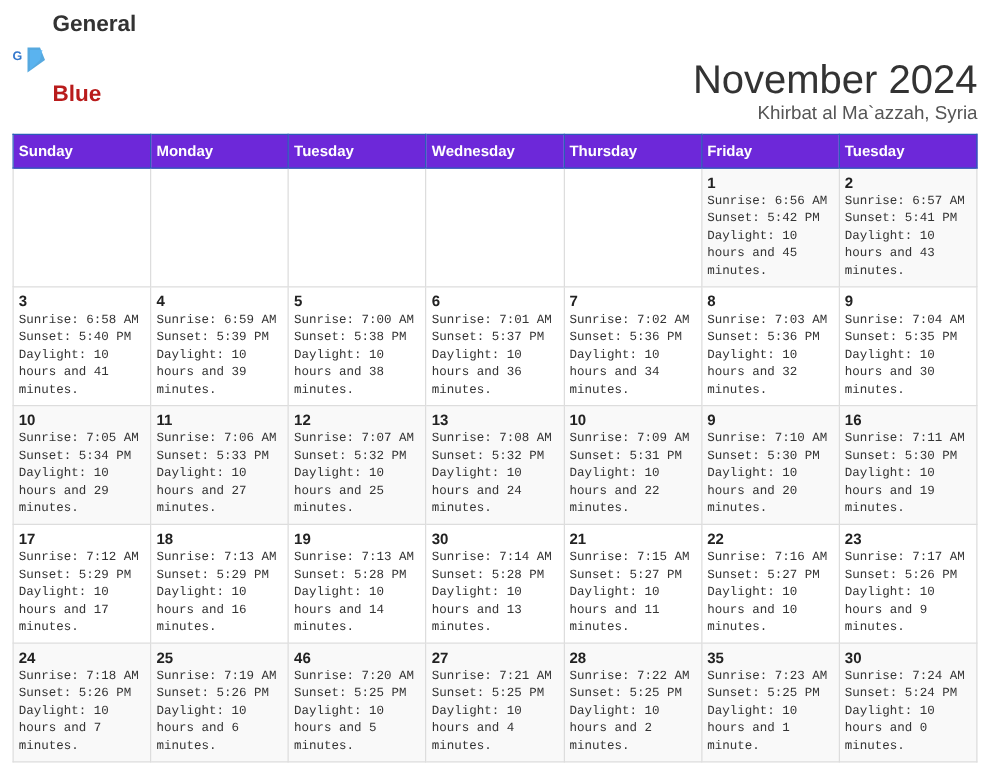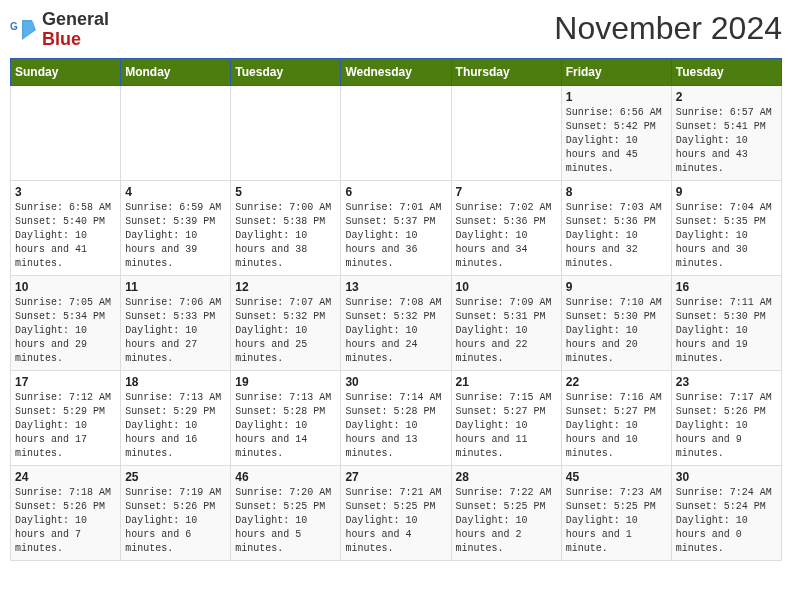--- a/index.html
+++ b/index.html
@@ -19,47 +19,49 @@
     .logo-container {
       display: flex;
       align-items: center;
     }
     .logo-text {
       display: flex;
       flex-direction: column;
       font-size: 18px;
       font-weight: bold;
       line-height: 1.1;
+      gap: 36px;
     }
     .logo-general { color: #333; }
     .logo-blue { color: #b91c1c; }
     .logo-icon {
       width: 28px;
       height: 28px;
       margin-right: 4px;
     }
     .title-area {
       text-align: right;
     }
     .month-title {
       font-size: 32px;
       font-weight: normal;
       color: #333;
+      margin-top: 35px;
     }
     .location-title {
       font-size: 15px;
       color: #555;
     }
     .calendar-table {
       width: 100%;
       border-collapse: collapse;
       font-size: 11px;
     }
     .calendar-table thead tr th {
-      background-color: #4d7c0f;
+      background-color: #6d28d9;
       color: #fff;
       padding: 6px 4px;
       text-align: left;
       font-size: 12px;
       font-weight: bold;
       border: 1px solid #2a5cb8;
     }
     .calendar-table tbody tr td {
       border: 1px solid #ddd;
       vertical-align: top;
@@ -101,20 +103,21 @@
       <polygon points="12,4 22,4 26,14 12,24" fill="#3a9ad9" opacity="0.85"></polygon>
       <polygon points="14,6 24,6 22,14 14,22" fill="#5bb8f5" opacity="0.7"></polygon>
     </svg>
     <div class="logo-text">
       <span class="logo-general">General</span>
       <span class="logo-blue">Blue</span>
     </div>
   </div>
   <div class="title-area">
     <div class="month-title">November 2024</div>
+    <div class="location-title">Khirbat al Ma`azzah, Syria</div>
   </div>
 </div>
 
 <table class="calendar-table">
   <thead>
     <tr>
     <th>Sunday</th>
         <th>Monday</th>
         <th>Tuesday</th>
         <th>Wednesday</th>
@@ -244,21 +247,21 @@
         </td>
         <td>
           <span class="day-number">27</span>
           <div class="day-info">Sunrise: 7:21 AM<br>Sunset: 5:25 PM<br>Daylight: 10 hours and 4 minutes.</div>
         </td>
         <td>
           <span class="day-number">28</span>
           <div class="day-info">Sunrise: 7:22 AM<br>Sunset: 5:25 PM<br>Daylight: 10 hours and 2 minutes.</div>
         </td>
         <td>
-          <span class="day-number">45</span>
+          <span class="day-number">35</span>
           <div class="day-info">Sunrise: 7:23 AM<br>Sunset: 5:25 PM<br>Daylight: 10 hours and 1 minute.</div>
         </td>
         <td>
           <span class="day-number">30</span>
           <div class="day-info">Sunrise: 7:24 AM<br>Sunset: 5:24 PM<br>Daylight: 10 hours and 0 minutes.</div>
         </td>
       </tr>
     </tbody>
 </table>
 

